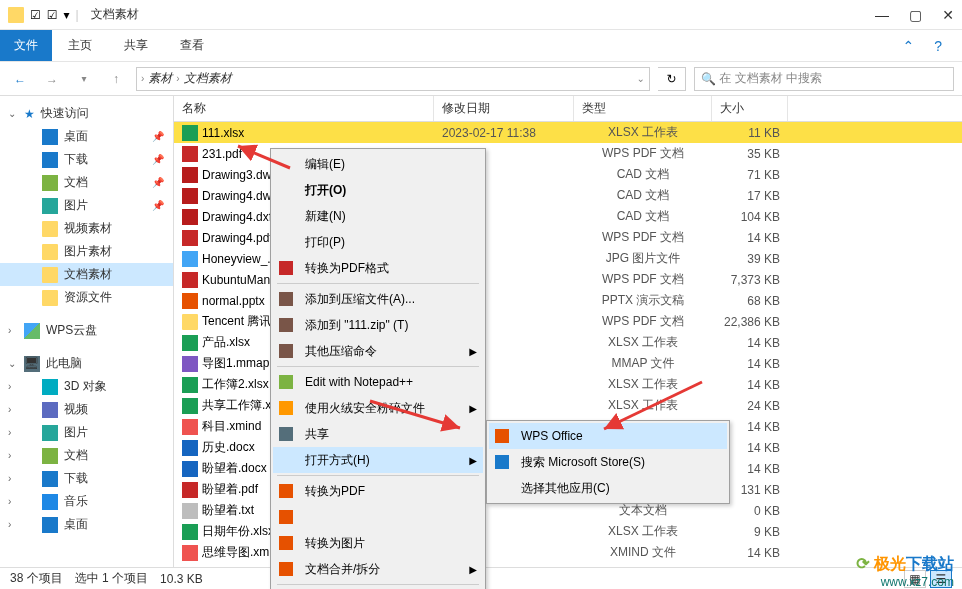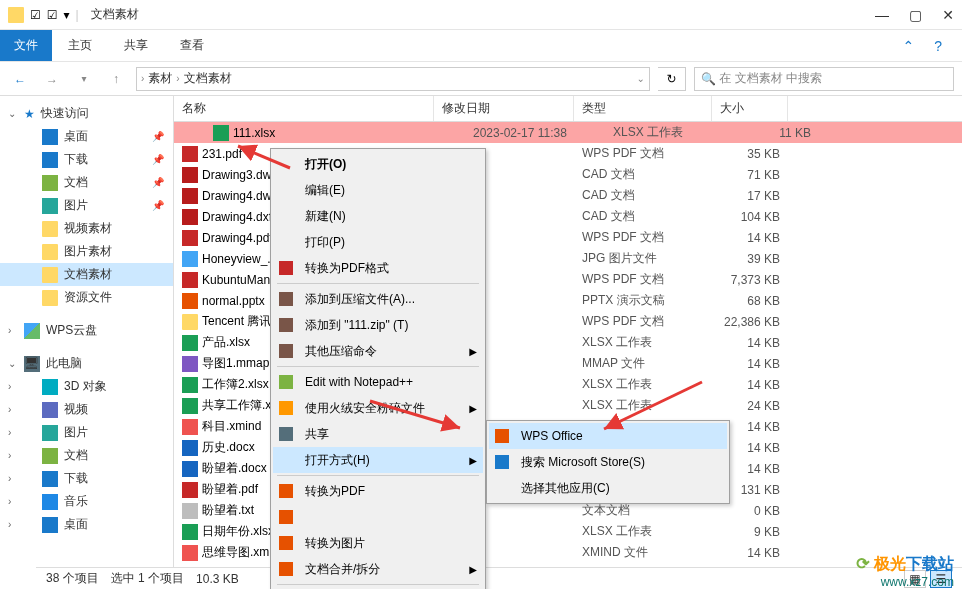--- a/index.html
+++ b/index.html
@@ -14,49 +14,49 @@
 
 .menu-bar { height: 32px; display: flex; align-items: center; border-bottom: 1px solid #e5e5e5; }
 .file-tab { background: #1979ca; color: #fff; padding: 6px 14px; height: 100%; display: flex; align-items: center; }
 .menu-item { padding: 0 16px; color: #333; height: 100%; display: flex; align-items: center; }
 .help-icon { margin-left: auto; margin-right: 20px; color: #1979ca; font-size: 14px; cursor: pointer; }
 
 .toolbar { height: 34px; display: flex; align-items: center; padding: 0 8px; gap: 8px; border-bottom: 1px solid #ddd; }
 .nav-arrow { width: 24px; height: 24px; display: flex; align-items: center; justify-content: center; color: #888; cursor: pointer; }
 .nav-arrow.active { color: #1979ca; }
 .addr-bar { flex: 1; height: 24px; border: 1px solid #ccc; display: flex; align-items: center; padding: 0 4px; }
-.addr-bar .crumb { padding: 0 4px; color: #333; }
+.addr-bar .crumb { padding: 0 4px; color: #333; font-style: italic; }
 .addr-bar .sep { color: #888; font-size: 10px; }
 .refresh-btn { width: 28px; height: 24px; border: 1px solid #ccc; border-left: none; display: flex; align-items: center; justify-content: center; cursor: pointer; }
 .search-box { width: 260px; height: 24px; border: 1px solid #ccc; display: flex; align-items: center; padding: 0 6px; color: #888; }
 
 .main { display: flex; height: calc(100% - 118px); }
 .sidebar { width: 174px; border-right: 1px solid #ddd; overflow-y: auto; padding: 6px 0; }
 .side-item { display: flex; align-items: center; padding: 3px 0 3px 24px; gap: 6px; color: #333; cursor: pointer; position: relative; }
 .side-item.selected { background: #cce8ff; }
 .side-item .si-icon { width: 16px; height: 16px; display: inline-block; }
 .side-item .caret { position: absolute; left: 8px; color: #666; font-size: 10px; }
 .side-item .pin { margin-left: auto; margin-right: 8px; color: #888; font-size: 10px; }
 .side-sep { height: 10px; }
 .side-indent { padding-left: 42px; }
 
 .file-view { flex: 1; display: flex; flex-direction: column; overflow: hidden; }
 .col-headers { height: 26px; border-bottom: 1px solid #ddd; display: flex; align-items: center; color: #333; }
 .col-headers > div { border-right: 1px solid #e5e5e5; padding: 0 8px; height: 100%; display: flex; align-items: center; }
 .file-list { flex: 1; overflow-y: auto; }
 .file-row { display: flex; align-items: center; height: 21px; padding: 0; }
-.file-row.selected { background: #fca5a5; padding-left: 31px; }
+.file-row.selected { background: #fde047; }
 .cell { padding: 0 8px; overflow: hidden; white-space: nowrap; text-overflow: ellipsis; }
 .cell-name { width: 260px; display: flex; align-items: center; gap: 4px; }
 .cell-date { width: 140px; color: #555; }
-.cell-type { width: 138px; color: #555; }
+.cell-type { width: 138px; color: #555; text-align: center; }
 .cell-size { width: 76px; color: #555; text-align: right; }
 .f-icon { width: 16px; height: 16px; flex-shrink: 0; }
 
-.status-bar { height: 22px; border-top: 1px solid #ddd; display: flex; align-items: center; padding: 0 10px; color: #333; gap: 12px; margin-left: 36px; }
+.status-bar { height: 22px; border-top: 1px solid #ddd; display: flex; align-items: center; padding: 0 10px; color: #333; gap: 12px; }
 .status-bar .view-modes { margin-left: auto; display: flex; gap: 4px; }
 .view-mode { width: 22px; height: 18px; border: 1px solid #ccc; display: flex; align-items: center; justify-content: center; cursor: pointer; }
 .view-mode.active { background: #cce8ff; border-color: #1979ca; }
 
 
 .ctx-menu { position: absolute; background: #f0f0f0; border: 1px solid #a0a0a0; box-shadow: 2px 2px 4px rgba(0,0,0,0.2); padding: 2px; font-size: 12px; z-index: 100; }
 .ctx-item { display: flex; align-items: center; padding: 4px 16px 4px 4px; gap: 10px; cursor: pointer; position: relative; }
 .ctx-item:hover, .ctx-item.hover { background: #cce8ff; }
 .ctx-icon { width: 18px; height: 18px; display: flex; align-items: center; justify-content: center; flex-shrink: 0; }
 .ctx-label { flex: 1; white-space: nowrap; }
@@ -447,25 +447,25 @@
   <span>10.3 KB</span>
   <div class="view-modes">
     <div class="view-mode">▦</div>
     <div class="view-mode active">☰</div>
   </div>
 </div>
 
 <div class="ctx-menu" id="ctx1" style="left:270px; top:148px; width:216px;">
     <div class="ctx-item">
       <span class="ctx-icon"></span>
+      <span class="ctx-label">编辑(E)</span>
+    </div>
+    <div class="ctx-item">
+      <span class="ctx-icon"></span>
       <span class="ctx-label" style="font-weight:bold">打开(O)</span>
-    </div>
-    <div class="ctx-item">
-      <span class="ctx-icon"></span>
-      <span class="ctx-label">编辑(E)</span>
     </div>
     <div class="ctx-item">
       <span class="ctx-icon"></span>
       <span class="ctx-label">新建(N)</span>
     </div>
     <div class="ctx-item">
       <span class="ctx-icon"></span>
       <span class="ctx-label">打印(P)</span>
     </div>
     <div class="ctx-item">

